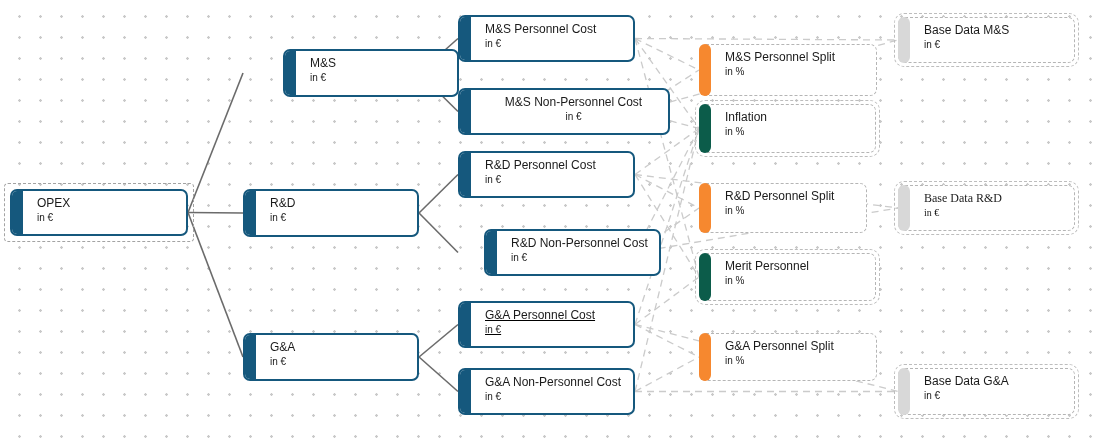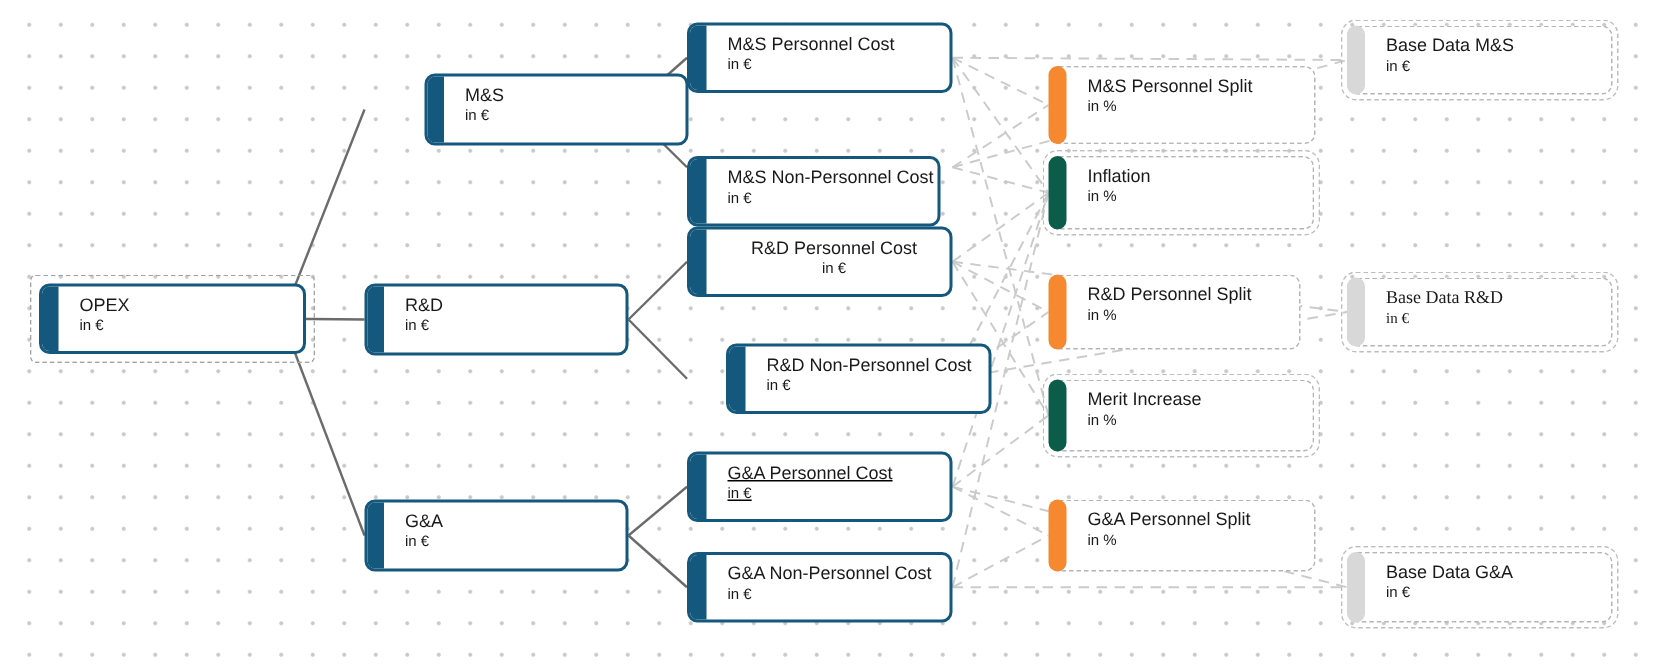--- a/index.html
+++ b/index.html
@@ -112,21 +112,21 @@
       <line x1="188" y1="212.5" x2="243" y2="213" stroke="#6B6B6B" stroke-width="1.6"></line>
       <line x1="188" y1="212.5" x2="243" y2="357" stroke="#6B6B6B" stroke-width="1.6"></line>
       <line x1="419" y1="73" x2="458" y2="38.5" stroke="#6B6B6B" stroke-width="1.6"></line>
       <line x1="419" y1="73" x2="458" y2="111.5" stroke="#6B6B6B" stroke-width="1.6"></line>
       <line x1="419" y1="213" x2="458" y2="174.5" stroke="#6B6B6B" stroke-width="1.6"></line>
       <line x1="419" y1="213" x2="458" y2="252.5" stroke="#6B6B6B" stroke-width="1.6"></line>
       <line x1="419" y1="357" x2="458" y2="324.5" stroke="#6B6B6B" stroke-width="1.6"></line>
       <line x1="419" y1="357" x2="458" y2="391.5" stroke="#6B6B6B" stroke-width="1.6"></line>
     </svg>
 
-  <div class="node solid selected" style="left: 10px; top: 189px; width: 178px; height: 47px; margin-left: 16px;">
+  <div class="node solid selected" style="left: 10px; top: 189px; width: 178px; height: 47px;">
     <span class="bar" style="background: rgb(21, 88, 125);"></span>
     <span class="title">OPEX</span>
     <span class="sub">in €</span>
   </div>
 
   <div class="node solid" style="left: 243px; top: 49px; width: 176px; height: 48px; margin-left: 40px;">
     <span class="bar" style="background: rgb(21, 88, 125);"></span>
     <span class="title">M&amp;S</span>
     <span class="sub">in €</span>
   </div>
@@ -142,27 +142,27 @@
     <span class="title">G&amp;A</span>
     <span class="sub">in €</span>
   </div>
 
   <div class="node solid" style="left: 458px; top: 15px; width: 177px; height: 47px;">
     <span class="bar" style="background: rgb(21, 88, 125);"></span>
     <span class="title">M&amp;S Personnel Cost</span>
     <span class="sub">in €</span>
   </div>
 
-  <div class="node solid" style="left: 458px; top: 104px; width: 169px; height: 47px;">
+  <div class="node solid" style="left: 458px; top: 88px; width: 212px; height: 47px; text-align: center;">
     <span class="bar" style="background: rgb(21, 88, 125);"></span>
     <span class="title">M&amp;S Non-Personnel Cost</span>
     <span class="sub">in €</span>
   </div>
 
-  <div class="node solid" style="left: 458px; top: 151px; width: 177px; height: 47px; text-align: center;">
+  <div class="node solid" style="left: 458px; top: 151px; width: 177px; height: 47px;">
     <span class="bar" style="background: rgb(21, 88, 125);"></span>
     <span class="title">R&amp;D Personnel Cost</span>
     <span class="sub">in €</span>
   </div>
 
   <div class="node solid" style="left: 458px; top: 229px; width: 177px; height: 47px; margin-left: 26px;">
     <span class="bar" style="background: rgb(21, 88, 125);"></span>
     <span class="title">R&amp;D Non-Personnel Cost</span>
     <span class="sub">in €</span>
   </div>
@@ -192,21 +192,21 @@
   </div>
 
   <div class="node dashed" style="left: 699px; top: 183px; width: 168px; height: 50px;">
     <span class="bar" style="background: rgb(246, 136, 47);"></span>
     <span class="title">R&amp;D Personnel Split</span>
     <span class="sub">in %</span>
   </div>
 
   <div class="node dashed stacked" style="left: 699px; top: 253px; width: 177px; height: 48px;">
     <span class="bar" style="background: rgb(12, 92, 74);"></span>
-    <span class="title">Merit Increase</span>
+    <span class="title">Merit Personnel</span>
     <span class="sub">in %</span>
   </div>
 
   <div class="node dashed" style="left: 699px; top: 333px; width: 178px; height: 48px;">
     <span class="bar" style="background: rgb(246, 136, 47);"></span>
     <span class="title">G&amp;A Personnel Split</span>
     <span class="sub">in %</span>
   </div>
 
   <div class="node dashed stacked" style="left: 898px; top: 17px; width: 177px; height: 46px;">

